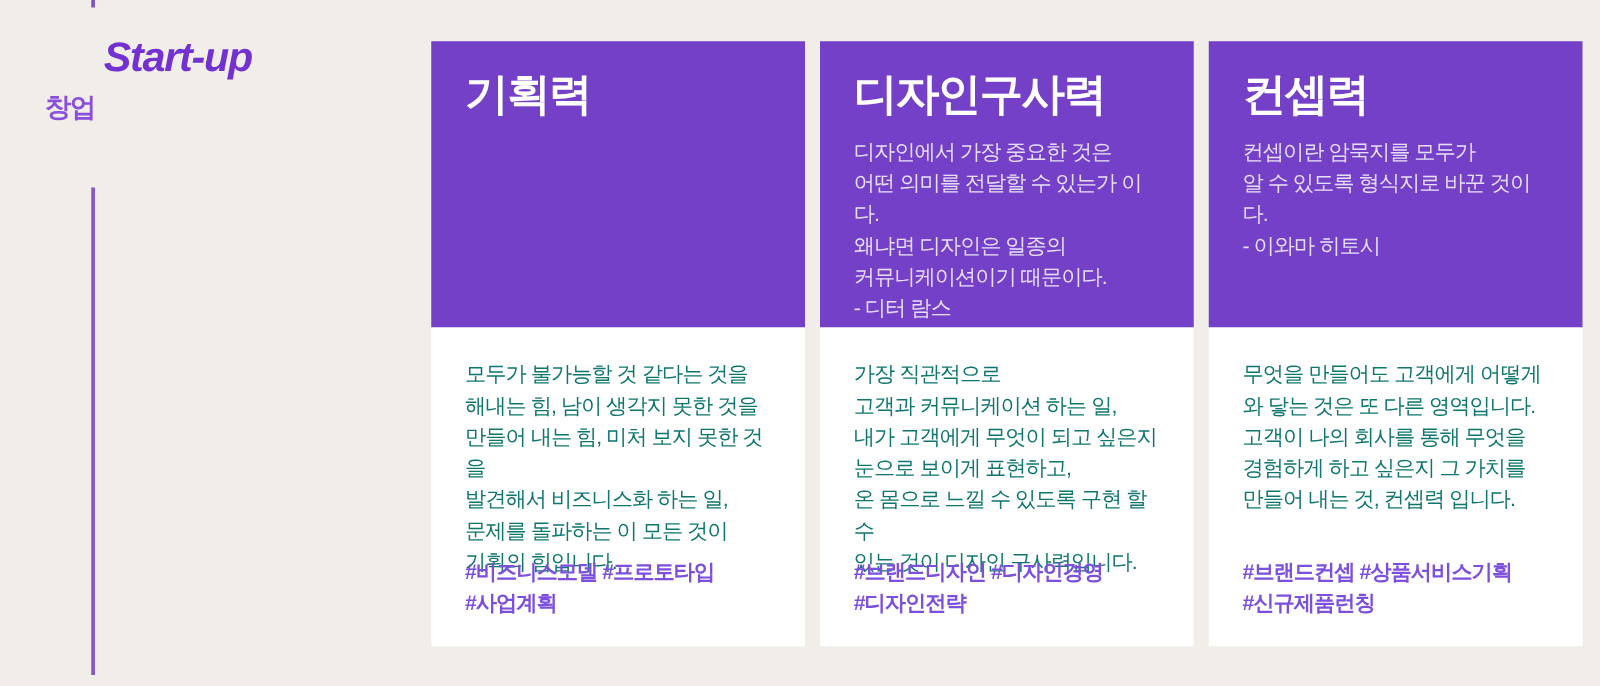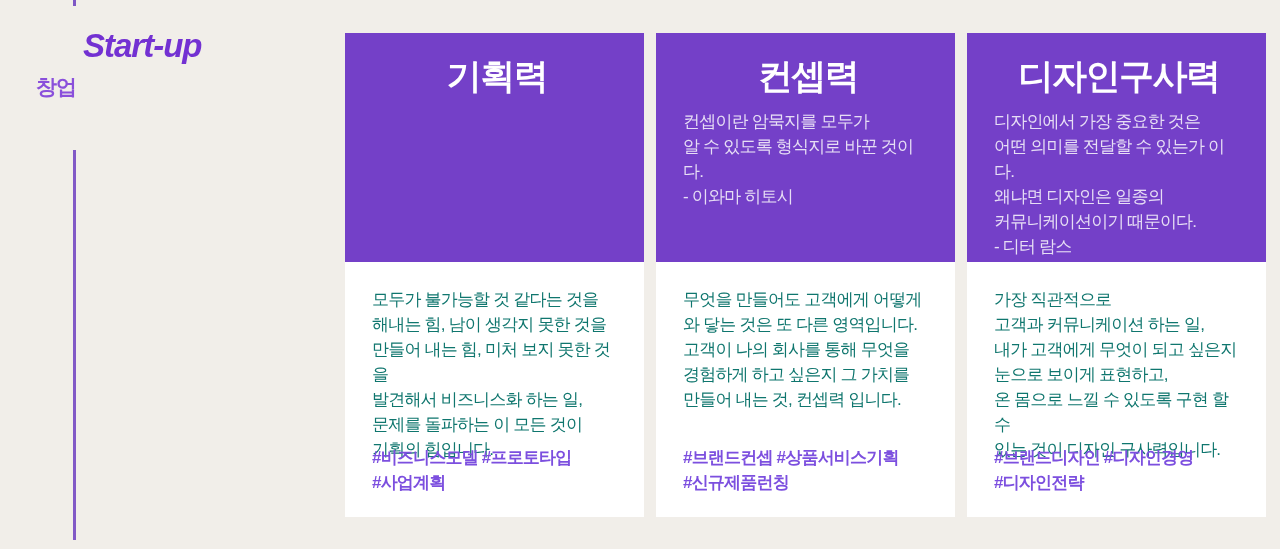--- a/index.html
+++ b/index.html
@@ -38,21 +38,21 @@
     position: absolute; left: 345px; top: 33px;
     display: flex; gap: 12px;
   }
   .card { width: 299px; height: 484px; position: relative; }
   .card-header {
     height: 229px; background: #7440c8;
     padding: 24px 22px 0 27px;
   }
   .card-title {
     color: #ffffff; font-size: 35px; font-weight: 800;
-    letter-spacing: -1.5px; line-height: 38px; text-align: center;
+    letter-spacing: -1.5px; line-height: 38px;
   }
   .card-quote {
     margin-top: 14px;
     color: #e7def5; font-size: 17px; font-weight: 500;
     letter-spacing: -0.8px; line-height: 25px;
     white-space: pre-line;
   }
   .card-body {
     height: 255px; background: #ffffff;
     padding: 25px 18px 0 27px; position: relative;
@@ -95,51 +95,51 @@
 발견해서 비즈니스화 하는 일,
 문제를 돌파하는 이 모든 것이
 기획의 힘입니다.</div>
         <div class="card-tags">#비즈니스모델 #프로토타입
 #사업계획</div>
       </div>
     </div>
 
     <div class="card">
       <div class="card-header">
-        <div class="card-title">컨셉력</div>
-        <div class="card-quote">컨셉이란 암묵지를 모두가
-알 수 있도록 형식지로 바꾼 것이다.
-- 이와마 히토시</div>
-      </div>
-      <div class="card-body">
-        <div class="card-desc">무엇을 만들어도 고객에게 어떻게
-와 닿는 것은 또 다른 영역입니다.
-고객이 나의 회사를 통해 무엇을
-경험하게 하고 싶은지 그 가치를
-만들어 내는 것, 컨셉력 입니다.</div>
-        <div class="card-tags">#브랜드컨셉 #상품서비스기획
-#신규제품런칭</div>
-      </div>
-    </div>
-
-    <div class="card">
-      <div class="card-header">
         <div class="card-title">디자인구사력</div>
         <div class="card-quote">디자인에서 가장 중요한 것은
 어떤 의미를 전달할 수 있는가 이다.
 왜냐면 디자인은 일종의
 커뮤니케이션이기 때문이다.
 - 디터 람스</div>
       </div>
       <div class="card-body">
         <div class="card-desc">가장 직관적으로
 고객과 커뮤니케이션 하는 일,
 내가 고객에게 무엇이 되고 싶은지
 눈으로 보이게 표현하고,
 온 몸으로 느낄 수 있도록 구현 할 수
 있는 것이 디자인 구사력입니다.</div>
         <div class="card-tags">#브랜드디자인 #디자인경영
 #디자인전략</div>
       </div>
     </div>
 
+    <div class="card">
+      <div class="card-header">
+        <div class="card-title">컨셉력</div>
+        <div class="card-quote">컨셉이란 암묵지를 모두가
+알 수 있도록 형식지로 바꾼 것이다.
+- 이와마 히토시</div>
+      </div>
+      <div class="card-body">
+        <div class="card-desc">무엇을 만들어도 고객에게 어떻게
+와 닿는 것은 또 다른 영역입니다.
+고객이 나의 회사를 통해 무엇을
+경험하게 하고 싶은지 그 가치를
+만들어 내는 것, 컨셉력 입니다.</div>
+        <div class="card-tags">#브랜드컨셉 #상품서비스기획
+#신규제품런칭</div>
+      </div>
+    </div>
+
   </div>
 </div>
 
 </body></html>

